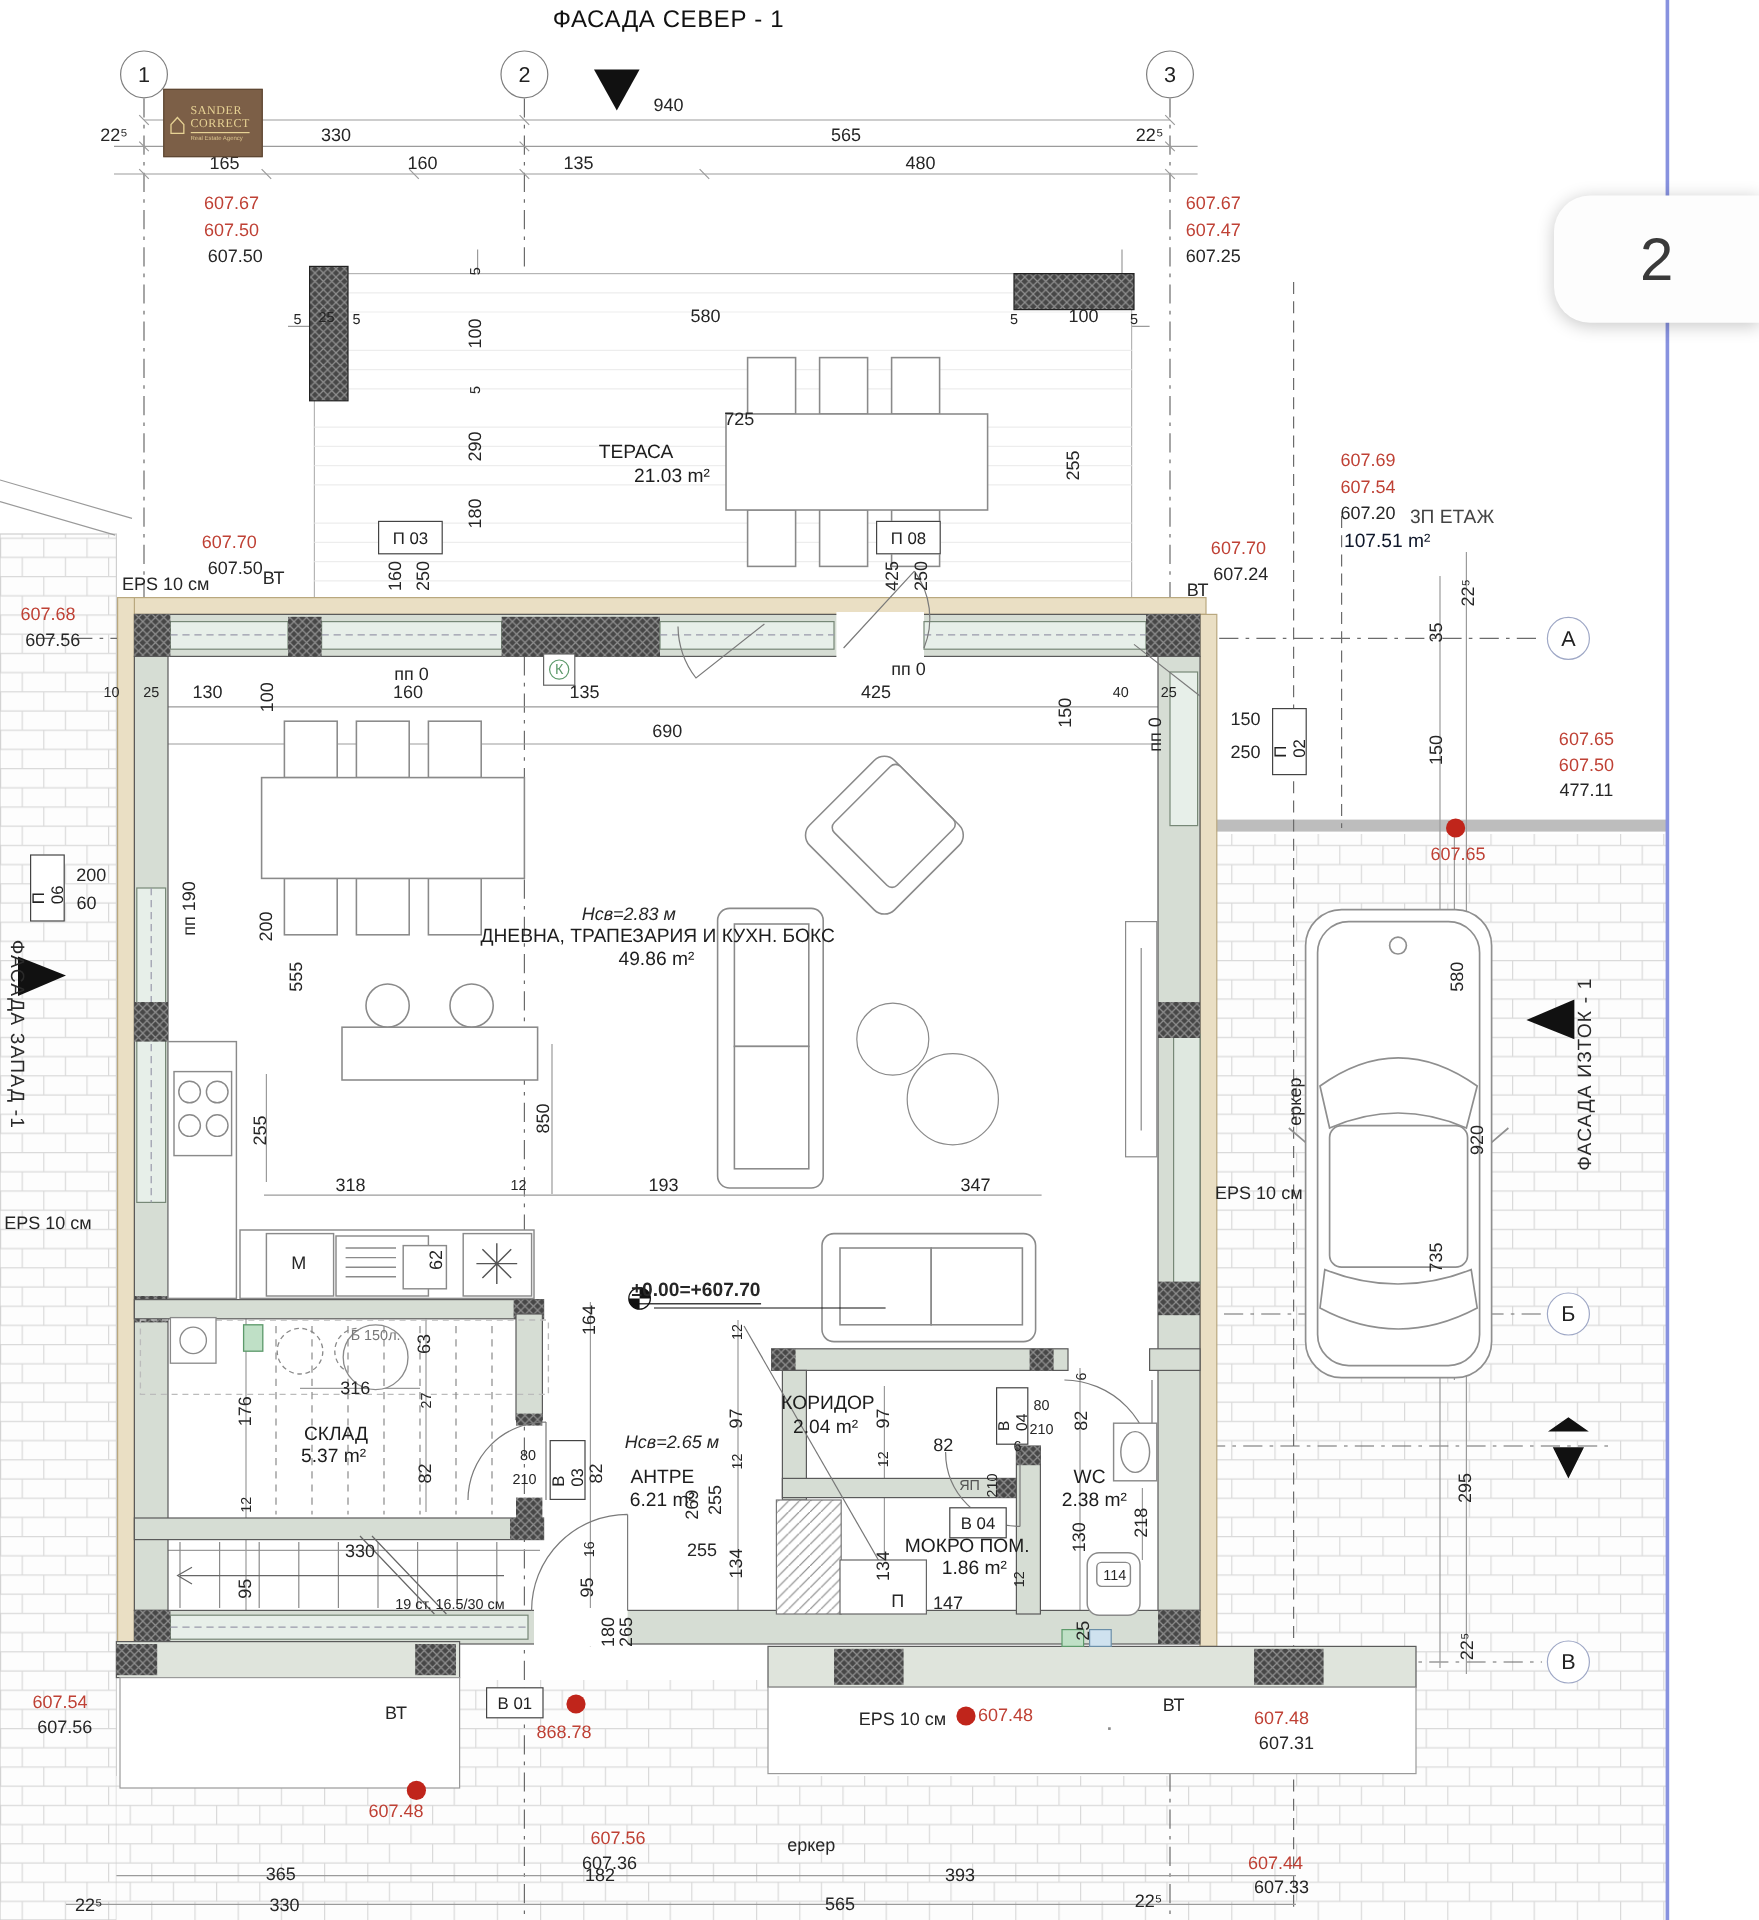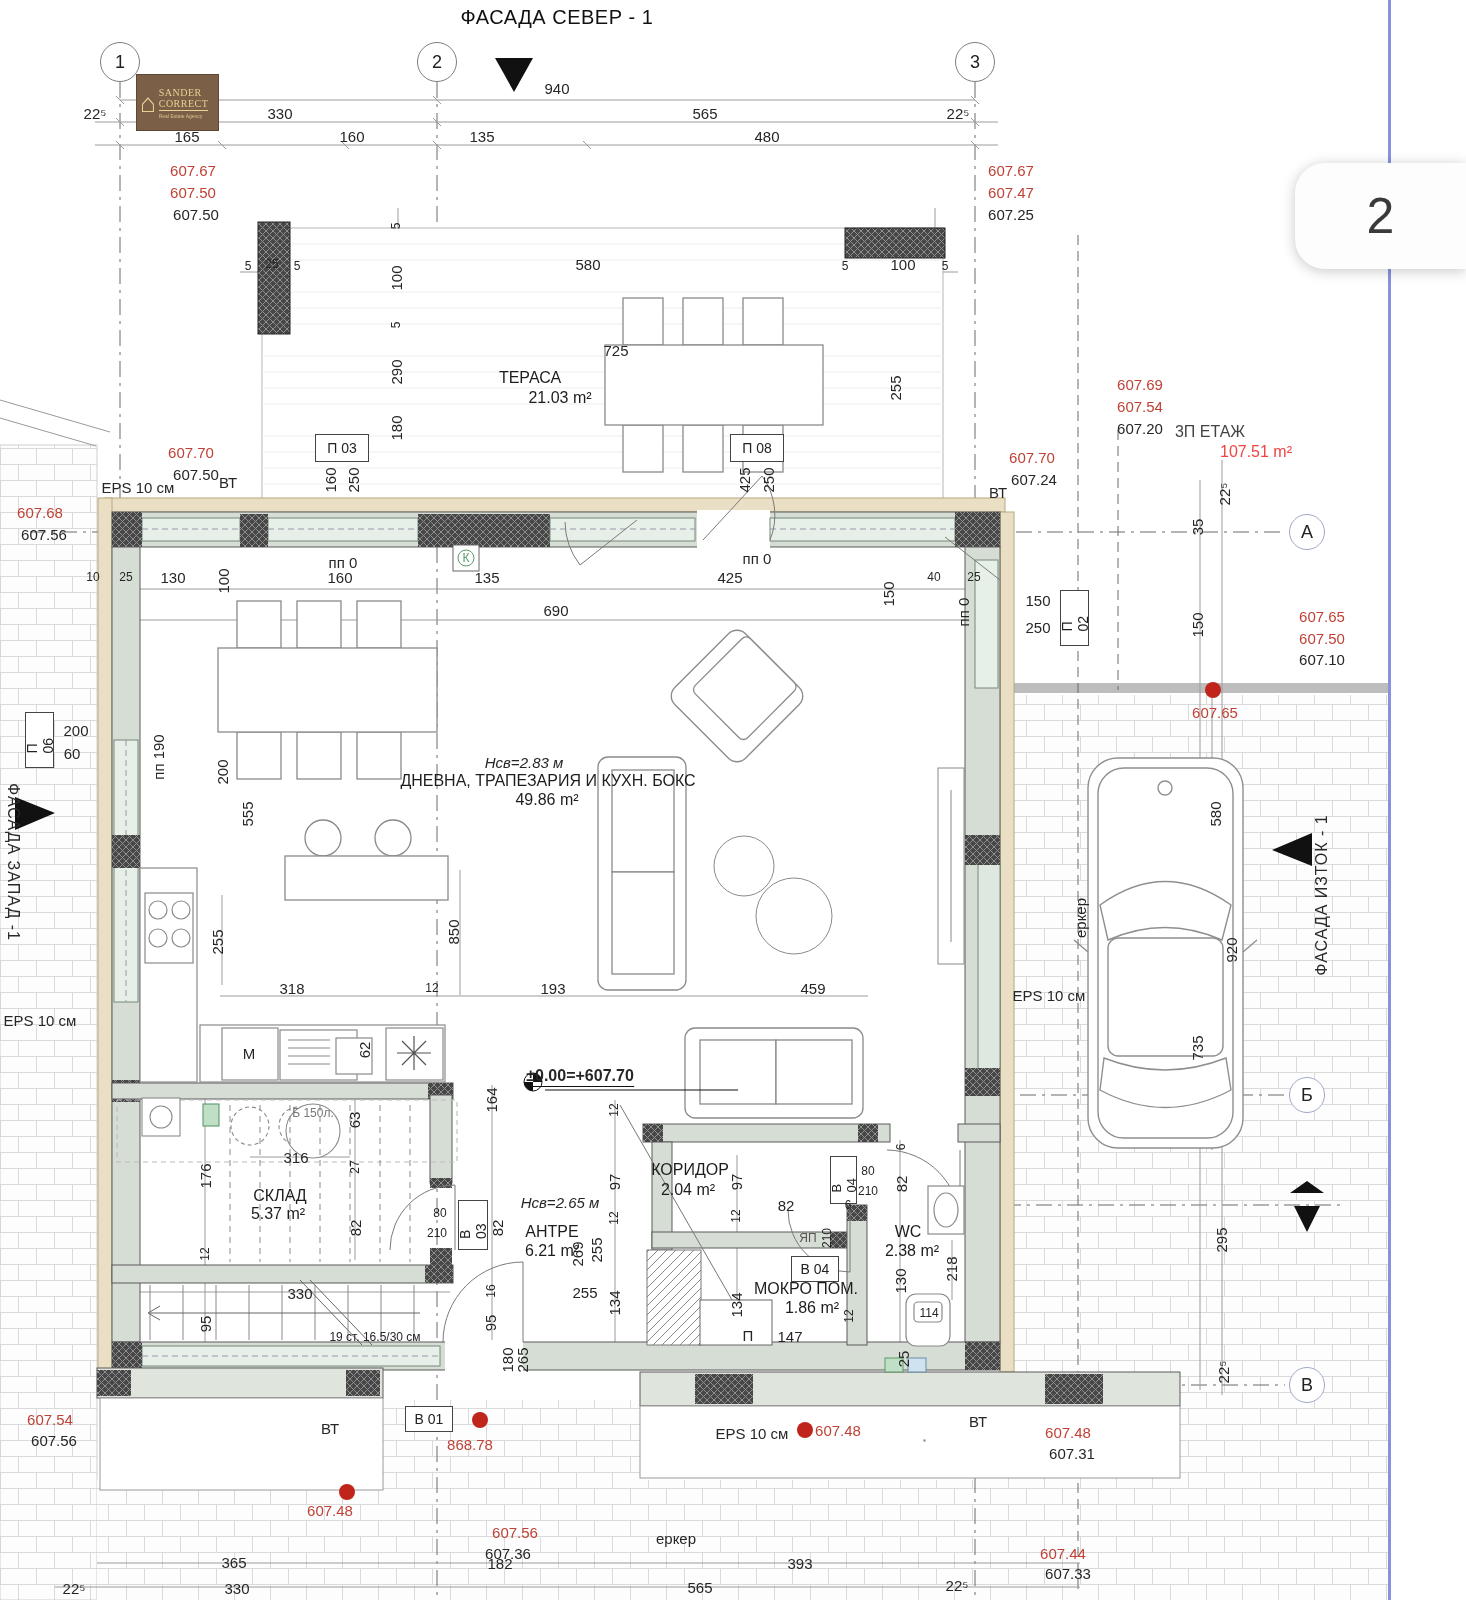--- a/index.html
+++ b/index.html
@@ -369,21 +369,21 @@
 <span class="t it" style="left:560px;top:1202px">Нсв=2.65 м</span>
 <span class="t rm" style="left:552px;top:1232px">АНТРЕ</span>
 <span class="t rm" style="left:552px;top:1251px">6.21 m²</span>
 <span class="t rm" style="left:690px;top:1170px">КОРИДОР</span>
 <span class="t rm" style="left:688px;top:1190px">2.04 m²</span>
 <span class="t rm" style="left:806px;top:1289px">МОКРО ПОМ.</span>
 <span class="t rm" style="left:812px;top:1308px">1.86 m²</span>
 <span class="t rm" style="left:908px;top:1232px">WC</span>
 <span class="t rm" style="left:912px;top:1251px">2.38 m²</span>
 <span class="t rm" style="left:1210px;top:432px;color:#444">3П ЕТАЖ</span>
-<span class="t rm" style="left:1256px;top:452px;color:#ef4444">107.51 m²</span>
+<span class="t rm" style="left:1156px;top:452px;color:#0f172a">107.51 m²</span>
 
 <span class="t lvl" style="left:580px;top:1077px">±0.00=+607.70</span>
 <span class="t sm" style="left:375px;top:1337px">19 ст. 16.5/30 см</span>
 <span class="t sm" style="left:313px;top:1113px;color:#777">Б 150л.</span>
 <span class="t v" style="left:1080px;top:918px">еркер</span>
 <span class="t" style="left:676px;top:1538px">еркер</span>
 <span class="t" style="left:138px;top:487px">EPS 10 см</span>
 <span class="t" style="left:40px;top:1020px">EPS 10 см</span>
 <span class="t" style="left:1049px;top:995px">EPS 10 см</span>
 <span class="t" style="left:752px;top:1433px">EPS 10 см</span>
@@ -439,21 +439,21 @@
 <span class="t" style="left:556px;top:610px">690</span>
 <span class="t v" style="left:888px;top:594px">150</span>
 <span class="t v" style="left:222px;top:772px">200</span>
 <span class="t v" style="left:247px;top:814px">555</span>
 <span class="t" style="left:76px;top:730px">200</span>
 <span class="t" style="left:72px;top:753px">60</span>
 <span class="t v" style="left:217px;top:942px">255</span>
 <span class="t" style="left:292px;top:988px">318</span>
 <span class="t sm" style="left:432px;top:988px">12</span>
 <span class="t" style="left:553px;top:988px">193</span>
-<span class="t" style="left:813px;top:988px">459</span>
+<span class="t" style="left:813px;top:988px">347</span>
 <span class="t v" style="left:453px;top:932px">850</span>
 <span class="t v" style="left:364px;top:1050px">62</span>
 <span class="t v" style="left:491px;top:1100px">164</span>
 <span class="t v sm" style="left:614px;top:1110px">12</span>
 <span class="t v" style="left:614px;top:1182px">97</span>
 <span class="t v sm" style="left:614px;top:1218px">12</span>
 <span class="t v" style="left:596px;top:1250px">255</span>
 <span class="t v" style="left:577px;top:1254px">269</span>
 <span class="t v" style="left:736px;top:1182px">97</span>
 <span class="t v sm" style="left:736px;top:1216px">12</span>
@@ -525,19 +525,19 @@
 <span class="t r" style="left:1068px;top:1432px">607.48</span>
 <span class="t r" style="left:515px;top:1532px">607.56</span>
 <span class="t r" style="left:1063px;top:1553px">607.44</span>
 
 <span class="t" style="left:196px;top:214px">607.50</span>
 <span class="t" style="left:1011px;top:214px">607.25</span>
 <span class="t" style="left:196px;top:474px">607.50</span>
 <span class="t" style="left:1034px;top:479px">607.24</span>
 <span class="t" style="left:44px;top:534px">607.56</span>
 <span class="t" style="left:1140px;top:428px">607.20</span>
-<span class="t" style="left:1322px;top:659px">607.10</span>
+<span class="t" style="left:1322px;top:659px">477.11</span>
 <span class="t" style="left:54px;top:1440px">607.56</span>
 <span class="t" style="left:508px;top:1553px">607.36</span>
 <span class="t" style="left:1072px;top:1453px">607.31</span>
 <span class="t" style="left:1068px;top:1573px">607.33</span>
 
 </div>
 
 </body></html>

